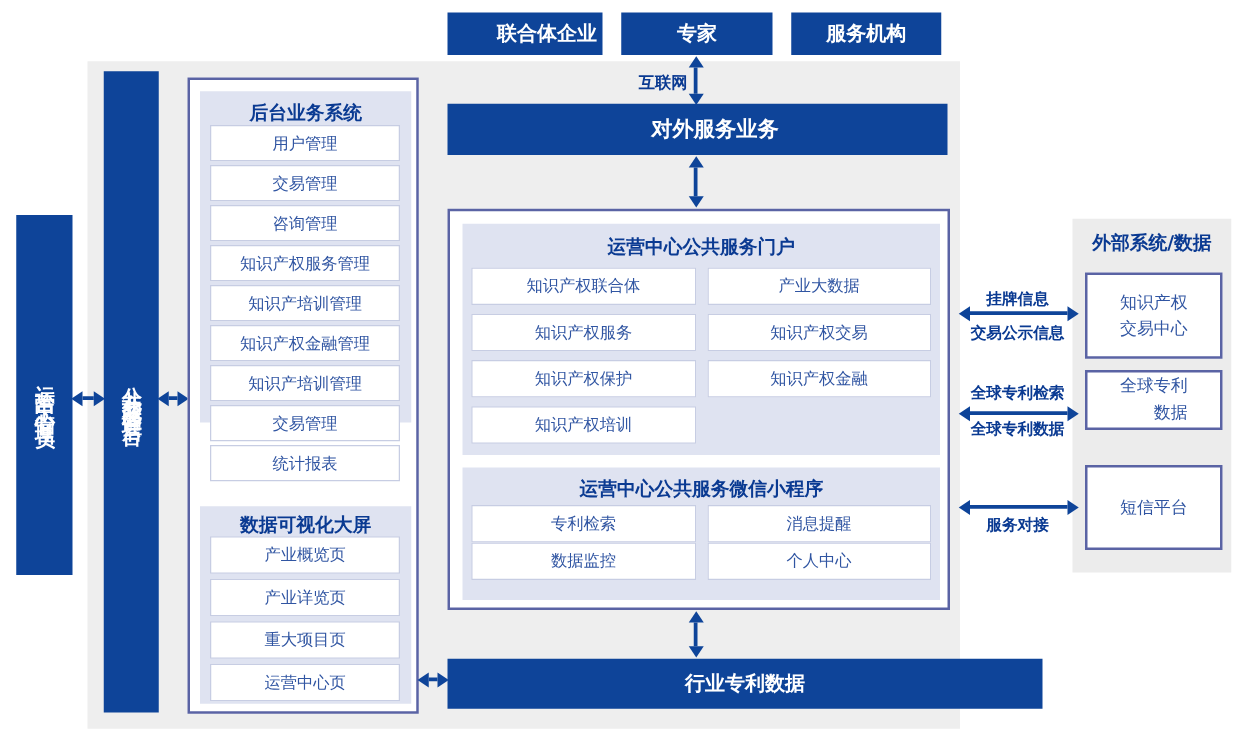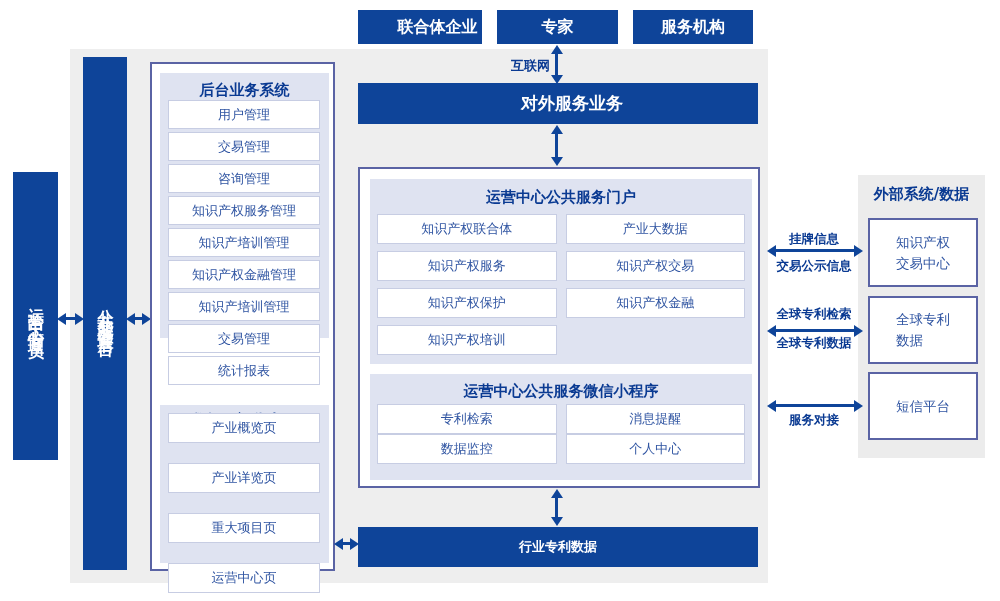--- a/index.html
+++ b/index.html
@@ -26,21 +26,21 @@
                     border:6px solid transparent; border-left:9px solid #0e4499; border-right:none; }
   .varrow { position:absolute; width:3px; background:#0e4499; }
   .varrow::before { content:""; position:absolute; top:-9px; left:50%; transform:translateX(-50%);
                     border:6px solid transparent; border-bottom:9px solid #0e4499; border-top:none; }
   .varrow::after  { content:""; position:absolute; bottom:-9px; left:50%; transform:translateX(-50%);
                     border:6px solid transparent; border-top:9px solid #0e4499; border-bottom:none; }
   .flowlabel { position:absolute; width:100px; text-align:center; font-size:12.5px;
                font-weight:bold; color:#0a3a92; }
   .sysbox { position:absolute; background:#ffffff; border:2px solid #5a63a4; color:#3055a2;
             font-size:13.5px; display:flex; align-items:center; justify-content:center;
-            text-align:left; white-space:pre-line; line-height:1.55; }
+            text-align:right; white-space:pre-line; line-height:1.55; }
   .toplabel { position:absolute; font-size:13px; font-weight:bold; color:#0a3a92; text-align:right; }
 </style>
 </head>
 <body>
 
 <div id="stage">
 
   <div class="graybg" style="left:70px; top:49px; width:698px; height:534px;"></div>
   <div class="graybg" style="left:858px; top:175px; width:127px; height:283px; background:#ececec;"></div>
 
@@ -83,21 +83,21 @@
         <div class="cell">知识产培训管理</div>
         <div class="cell">知识产权金融管理</div>
         <div class="cell">知识产培训管理</div>
         <div class="cell">交易管理</div>
         <div class="cell">统计报表</div>
       </div>
     </div>
 
     <div class="panel" style="left:8px; top:341px; width:169px; height:158px;">
       <div class="hdr" style="top:6px;">数据可视化大屏</div>
-      <div class="cells" style="left:8px; right:9px; top:8px; grid-template-columns:1fr; gap:20px; grid-auto-rows:30px;">
+      <div class="cells" style="left:8px; right:9px; top:24px; grid-template-columns:1fr; gap:4px; grid-auto-rows:30px;">
         <div class="cell">产业概览页</div>
         <div class="cell">产业详览页</div>
         <div class="cell">重大项目页</div>
         <div class="cell">运营中心页</div>
       </div>
     </div>
   </div>
 
   <div class="obox" style="left:358px; top:167px; width:402px; height:321px;">
 
@@ -120,38 +120,38 @@
         <div class="cell">专利检索</div>
         <div class="cell">消息提醒</div>
         <div class="cell">数据监控</div>
         <div class="cell">个人中心</div>
       </div>
     </div>
   </div>
 
   <div class="varrow" style="left:555px; top:498px; height:19px;"></div>
 
-  <div class="bluebox" style="left:358px; top:527px; width:400px; height:40px; font-size:13px;">
+  <div class="bluebox" style="left:358px; top:527px; width:476px; height:40px; font-size:16px;">
     <span>行业专利数据</span>
   </div>
   <div class="harrow" style="left:343px; top:542px; width:7px;"></div>
 
   <div class="flowlabel" style="left:764px; top:231px;">挂牌信息</div>
   <div class="harrow" style="left:776px; top:249px; width:78px;"></div>
   <div class="flowlabel" style="left:764px; top:258px;">交易公示信息</div>
 
   <div class="flowlabel" style="left:764px; top:306px;">全球专利检索</div>
   <div class="harrow" style="left:776px; top:329px; width:78px;"></div>
   <div class="flowlabel" style="left:764px; top:335px;">全球专利数据</div>
 
   <div class="harrow" style="left:776px; top:404px; width:78px;"></div>
   <div class="flowlabel" style="left:764px; top:412px;">服务对接</div>
 
   <div class="abs" style="left:858px; top:175px; width:127px; height:283px;">
     <div class="hdr" style="top:10px; font-size:15px;">外部系统/数据</div>
     <div class="sysbox" style="left:10px; top:43px; width:110px; height:69px;">知识产权
 交易中心</div>
-    <div class="sysbox" style="left:10px; top:121px; width:110px; height:68px;">全球专利
+    <div class="sysbox" style="left:10px; top:121px; width:110px; height:48px;">全球专利
 数据</div>
     <div class="sysbox" style="left:10px; top:197px; width:110px; height:68px;">短信平台</div>
   </div>
 
 </div>
 
 </body></html>

